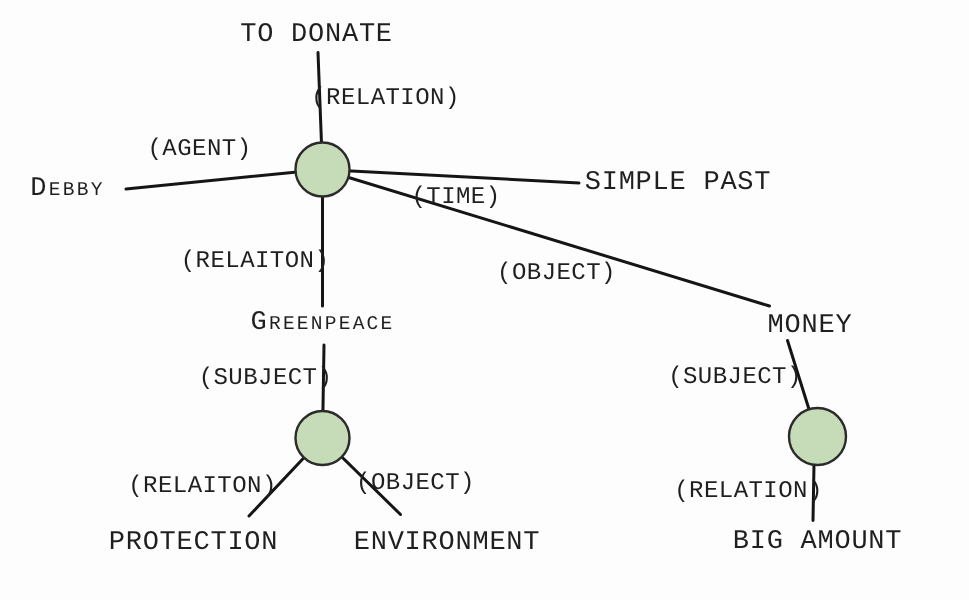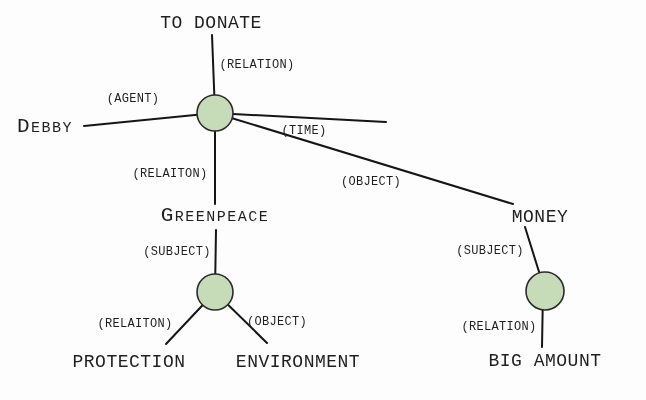--- a/index.html
+++ b/index.html
@@ -35,25 +35,25 @@
     line-height: 1;
     user-select: none;
   }
   .concept-label {
     font-size: 18px;
     letter-spacing: 0.5px;
     font-weight: 500;
   }
   .concept-label.smallcaps {
     font-variant: small-caps;
-    font-size: 21px;
+    font-size: 18px;
     letter-spacing: 1.5px;
   }
   .edge-label {
-    font-size: 12px;
+    font-size: 16px;
     letter-spacing: 0.3px;
   }
 </style>
 </head>
 <body>
 
 <div class="canvas" id="diagram" style="--bg: #fdfdfd; --text: #1f1f1f;">
   <svg class="links-layer" viewBox="0 0 646 400" xmlns="http://www.w3.org/2000/svg">
       <line x1="212" y1="35" x2="215" y2="113" stroke="#151515" stroke-width="2" stroke-linecap="round"></line>
       <line x1="84" y1="126" x2="215" y2="113" stroke="#151515" stroke-width="2" stroke-linecap="round"></line>
@@ -65,20 +65,21 @@
       <line x1="215" y1="292" x2="267" y2="343" stroke="#151515" stroke-width="2" stroke-linecap="round"></line>
       <line x1="525" y1="227" x2="545" y2="291" stroke="#151515" stroke-width="2" stroke-linecap="round"></line>
       <line x1="543" y1="291" x2="542" y2="347" stroke="#151515" stroke-width="2" stroke-linecap="round"></line>
       <circle cx="215" cy="113" r="18" fill="#c6dcb8" stroke="#2b2b2b" stroke-width="1.6"></circle>
       <circle cx="215" cy="292" r="18" fill="#c6dcb8" stroke="#2b2b2b" stroke-width="1.6"></circle>
       <circle cx="545" cy="291" r="19" fill="#c6dcb8" stroke="#2b2b2b" stroke-width="1.6"></circle>
     </svg>
   <div class="labels-layer">
       <div class="label concept-label" style="left: 211px; top: 23px;">TO DONATE</div>
       <div class="label concept-label smallcaps" style="left: 45px; top: 126px;">Debby</div>
+      <div class="label concept-label" style="left: 452px; top: 122px;">SIMPLE PAST</div>
       <div class="label concept-label smallcaps" style="left: 215px; top: 215px;">Greenpeace</div>
       <div class="label concept-label" style="left: 540px; top: 217px;">MONEY</div>
       <div class="label concept-label" style="left: 129px; top: 362px;">PROTECTION</div>
       <div class="label concept-label" style="left: 298px; top: 362px;">ENVIRONMENT</div>
       <div class="label concept-label" style="left: 545px; top: 361px; text-align: right;">BIG AMOUNT</div>
       <div class="label edge-label" style="left: 257px; top: 65px;">(RELATION)</div>
       <div class="label edge-label" style="left: 133px; top: 99px;">(AGENT)</div>
       <div class="label edge-label" style="left: 304px; top: 108px; margin-top: 23px;">(TIME)</div>
       <div class="label edge-label" style="left: 170px; top: 174px;">(RELAITON)</div>
       <div class="label edge-label" style="left: 371px; top: 182px;">(OBJECT)</div>

